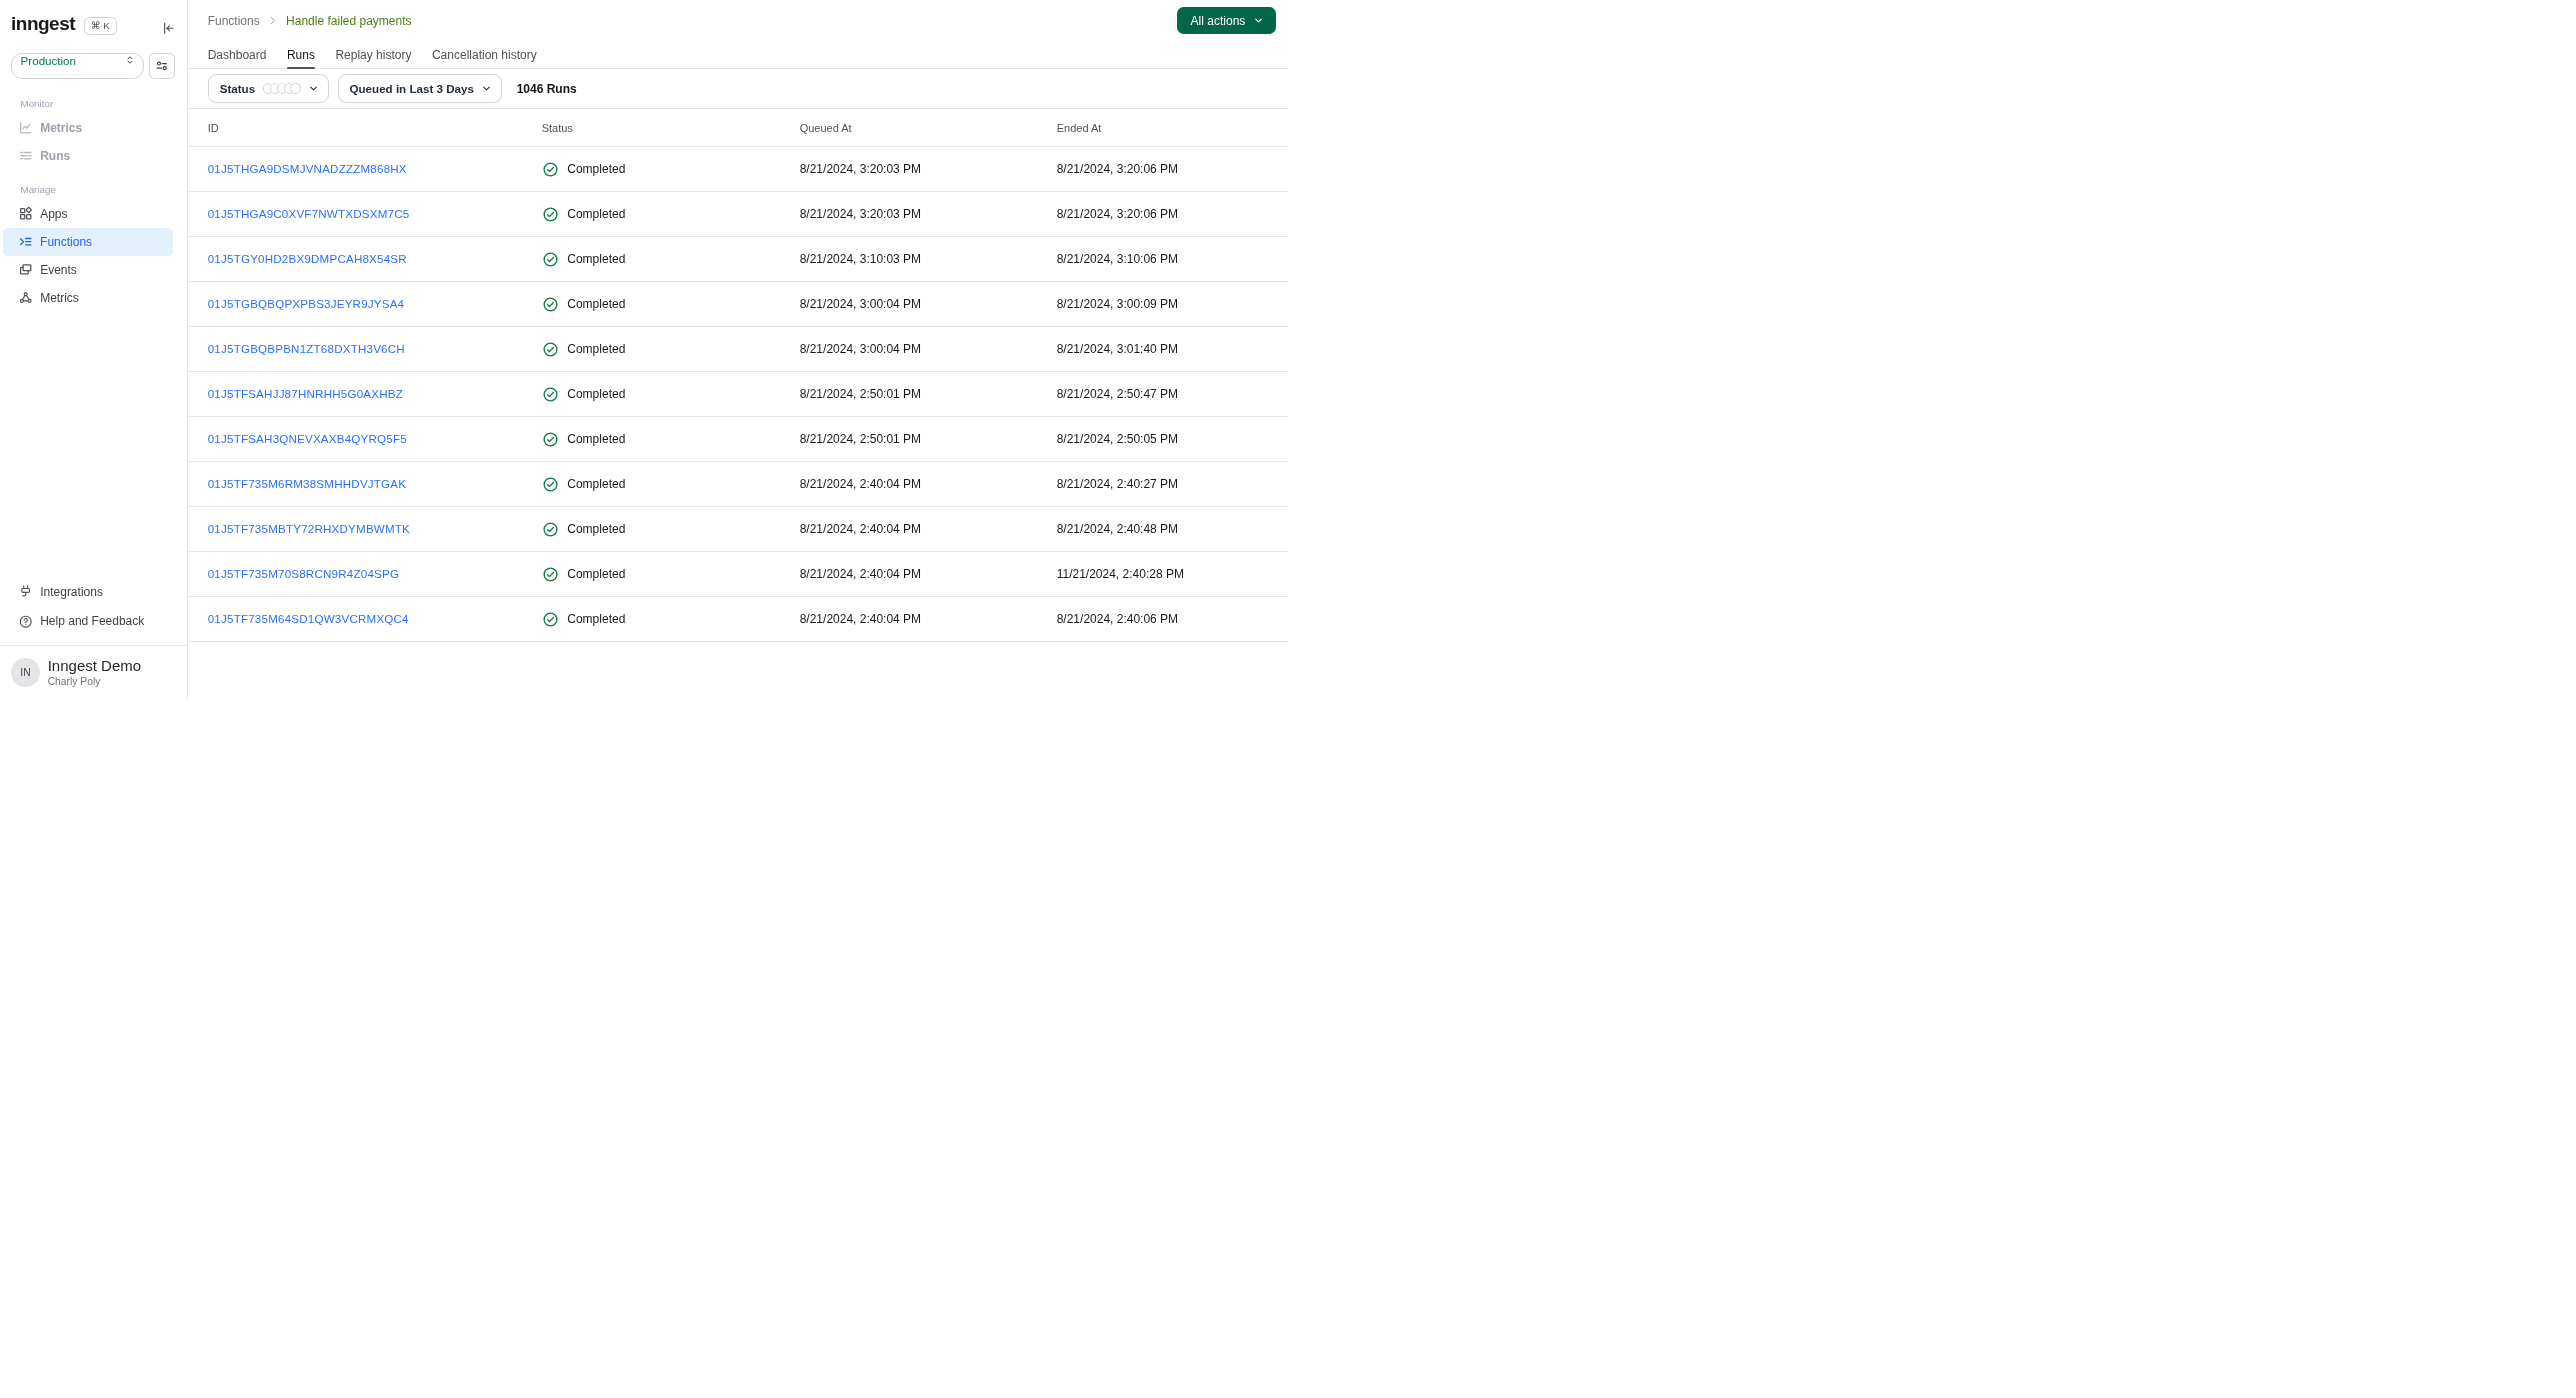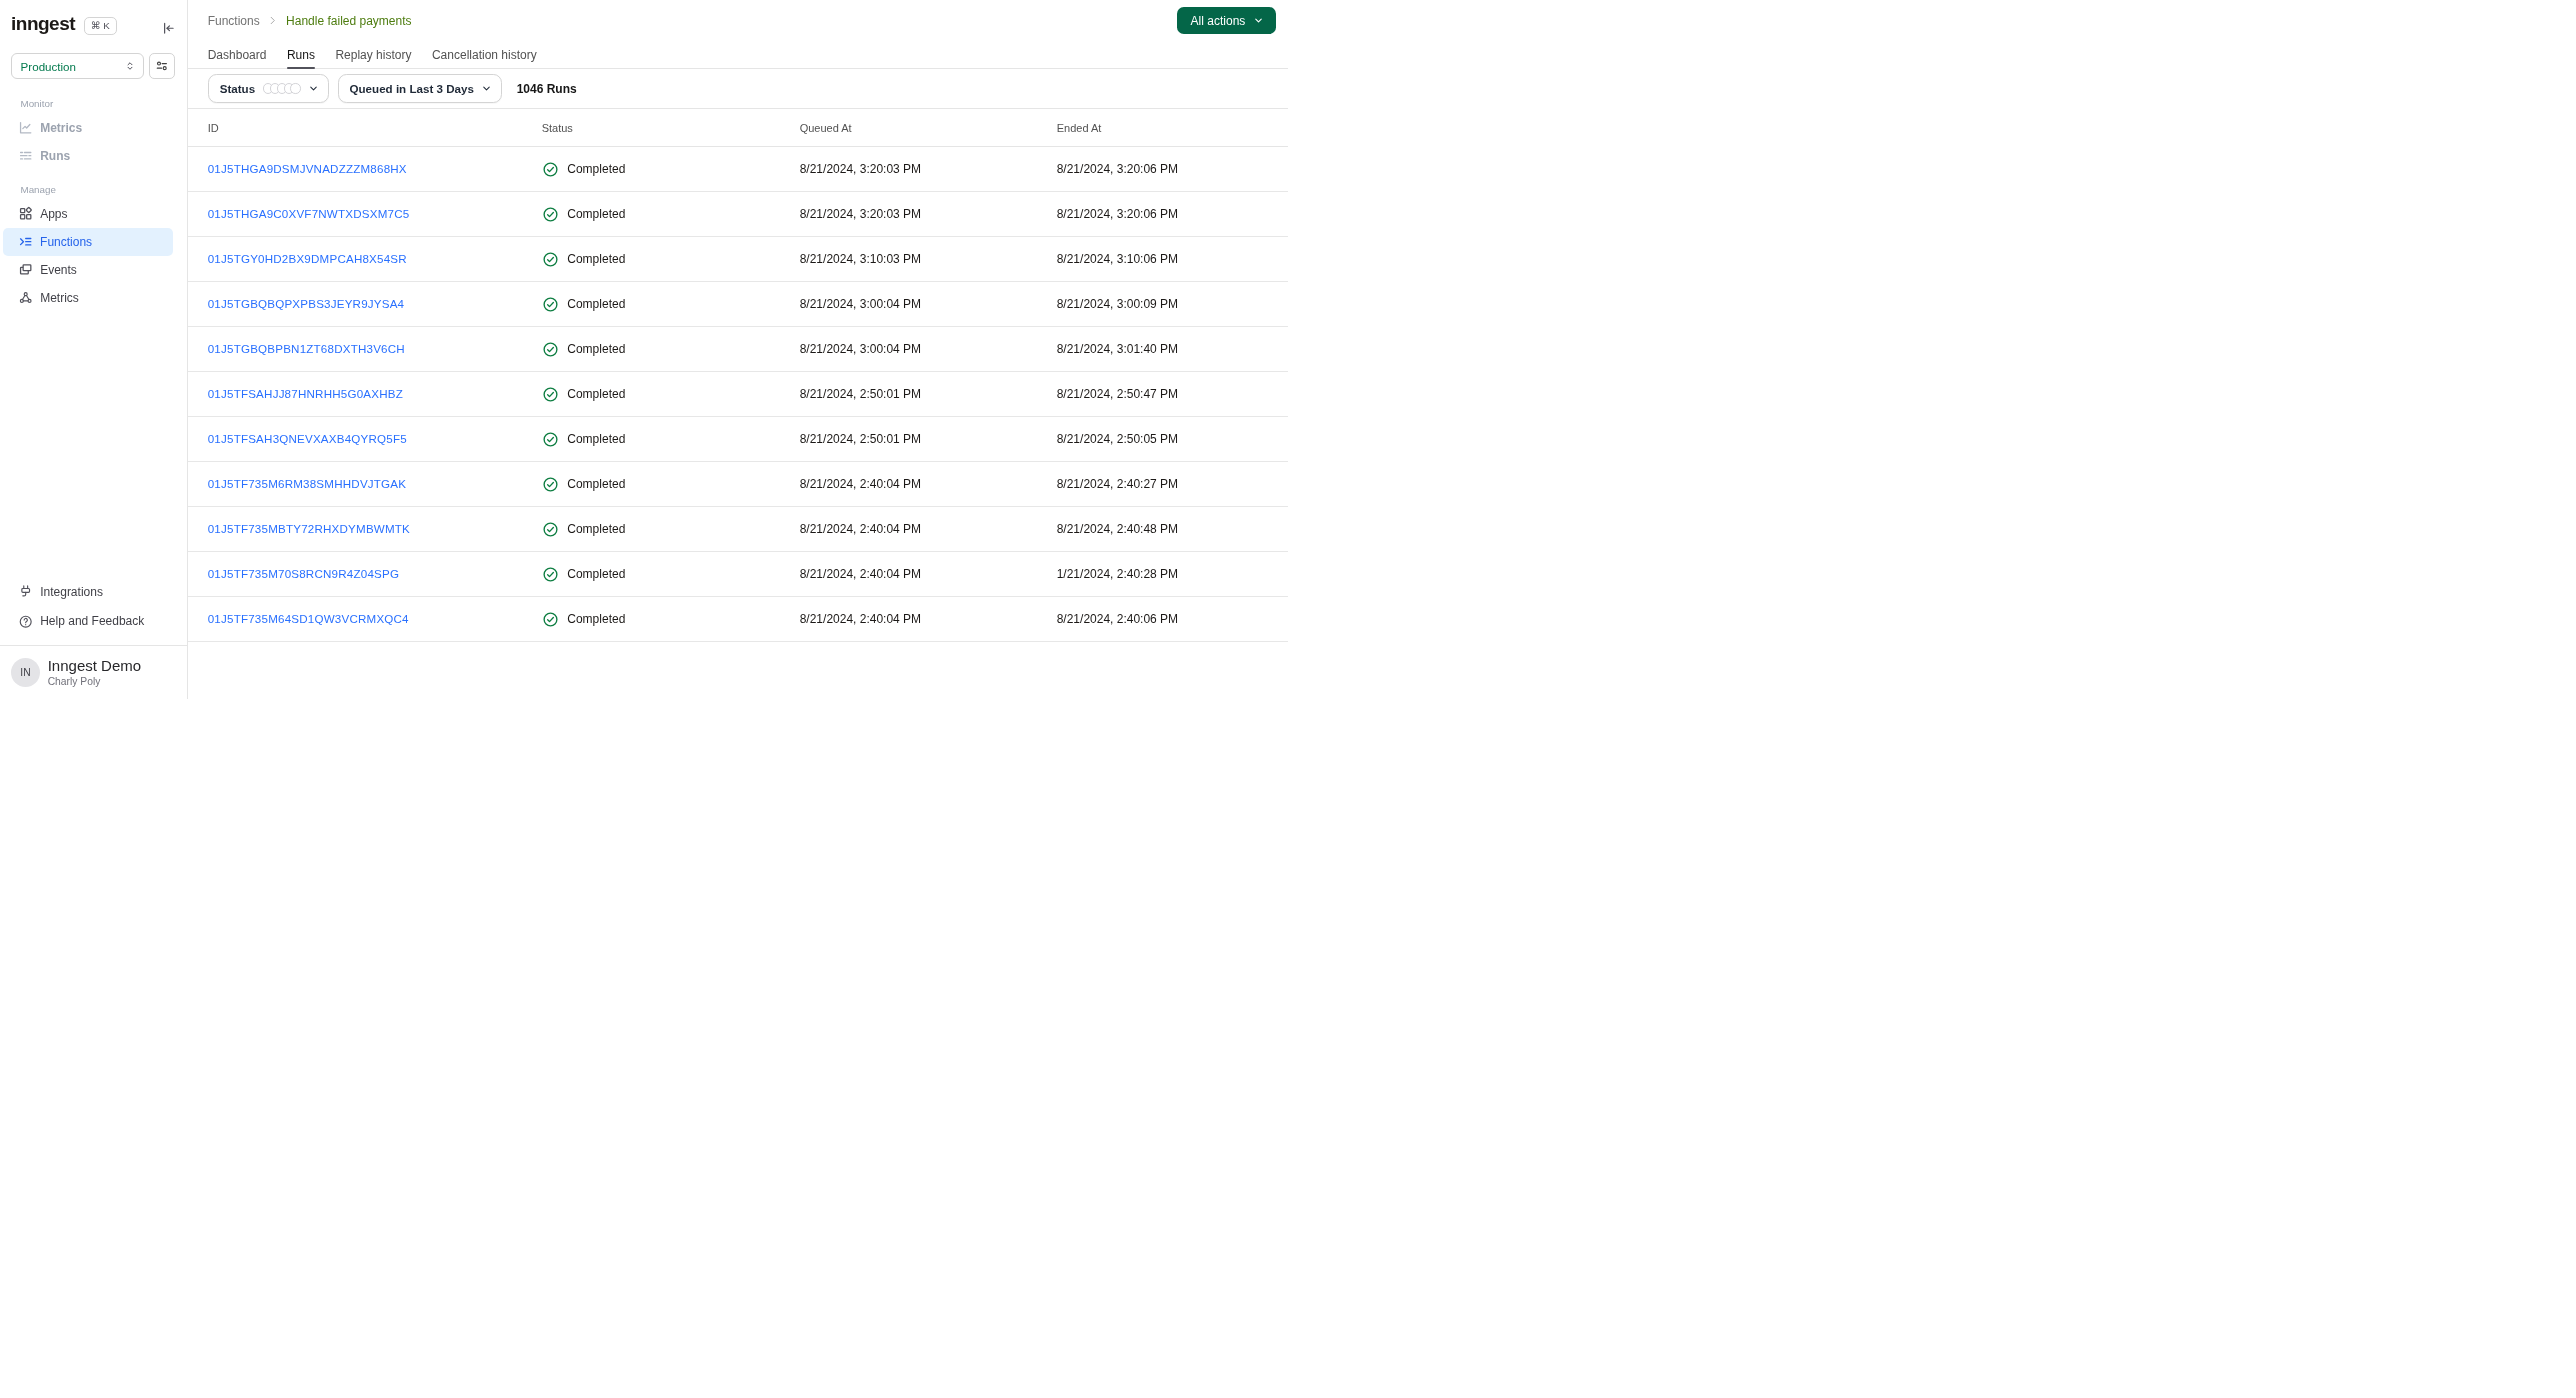--- a/index.html
+++ b/index.html
@@ -32,22 +32,22 @@
   }
   .logo-row{display:flex;align-items:flex-end;padding:13px 12px 0 11px;}
   .logo{font-size:19px;font-weight:800;letter-spacing:-0.5px;color:#1c1917;line-height:22px;}
   .kbd-badge{
     margin-left:8.6px;border:0.9px solid #d4d4d4;border-radius:5.1px;
     padding:2.6px 6px;font-size:9.8px;color:#52525b;line-height:11px;white-space:nowrap;
   }
   .collapse-btn{margin-left:auto;color:#52525b;cursor:pointer;background:none;border:none;display:flex;}
   .env-row{display:flex;align-items:center;padding:0 12px 0 11px;margin-top:18px;gap:5.1px;}
   .env-select{
-    flex:1;height:26px;border:0.9px solid #d4d4d4;border-radius:6px;background:#fff;
-    display:flex;align-items:center;padding:0 6.8px 0 8.6px;cursor:pointer;
+    flex:1;height:26px;border:0.9px solid #d4d4d4;border-radius:11px;background:#fff;
+    display:flex;padding:0 6.8px 0 8.6px;cursor:pointer;
   }
   .env-select .env-label{font-size:11.6px;font-weight:500;color:var(--accent-green);flex:1;text-align:left;}
   .env-settings-btn{
     width:26px;height:26px;border:0.9px solid #d4d4d4;border-radius:5.1px;background:#fff;
     display:flex;align-items:center;justify-content:center;color:#404040;cursor:pointer;
   }
   .nav{margin-top:19px;}
   .nav-section-label{font-size:9.8px;color:var(--text-muted);padding-left:20.5px;margin-bottom:5.1px;}
   .nav-gap{height:13.7px;}
   .nav-item{
@@ -497,21 +497,21 @@
 
       <span class="sicon s-completed" style="display: inline-flex;">
         <svg width="17" height="17" viewBox="0 0 24 24" fill="none" stroke="currentColor" stroke-width="1.9" stroke-linecap="round" stroke-linejoin="round">
               <circle cx="12" cy="12" r="9"></circle>
               <path d="M8 12.4l2.6 2.6 5.4-5.8"></path>
             </svg>
       </span>
       <span class="status-text">Completed</span>
     </div>
     <div class="cell">8/21/2024, 2:40:04 PM</div>
-    <div class="cell">1/21/2024, 2:40:28 PM</div>
+    <div class="cell">11/21/2024, 2:40:28 PM</div>
   </div>
       <div class="tgrid trow">
     <div class="cell cell-id">
       <a class="run-id" href="#">01J5TF735M64SD1QW3VCRMXQC4</a>
     </div>
     <div class="cell cell-status">
 
       <span class="sicon s-completed" style="display: inline-flex;">
         <svg width="17" height="17" viewBox="0 0 24 24" fill="none" stroke="currentColor" stroke-width="1.9" stroke-linecap="round" stroke-linejoin="round">
               <circle cx="12" cy="12" r="9"></circle>

